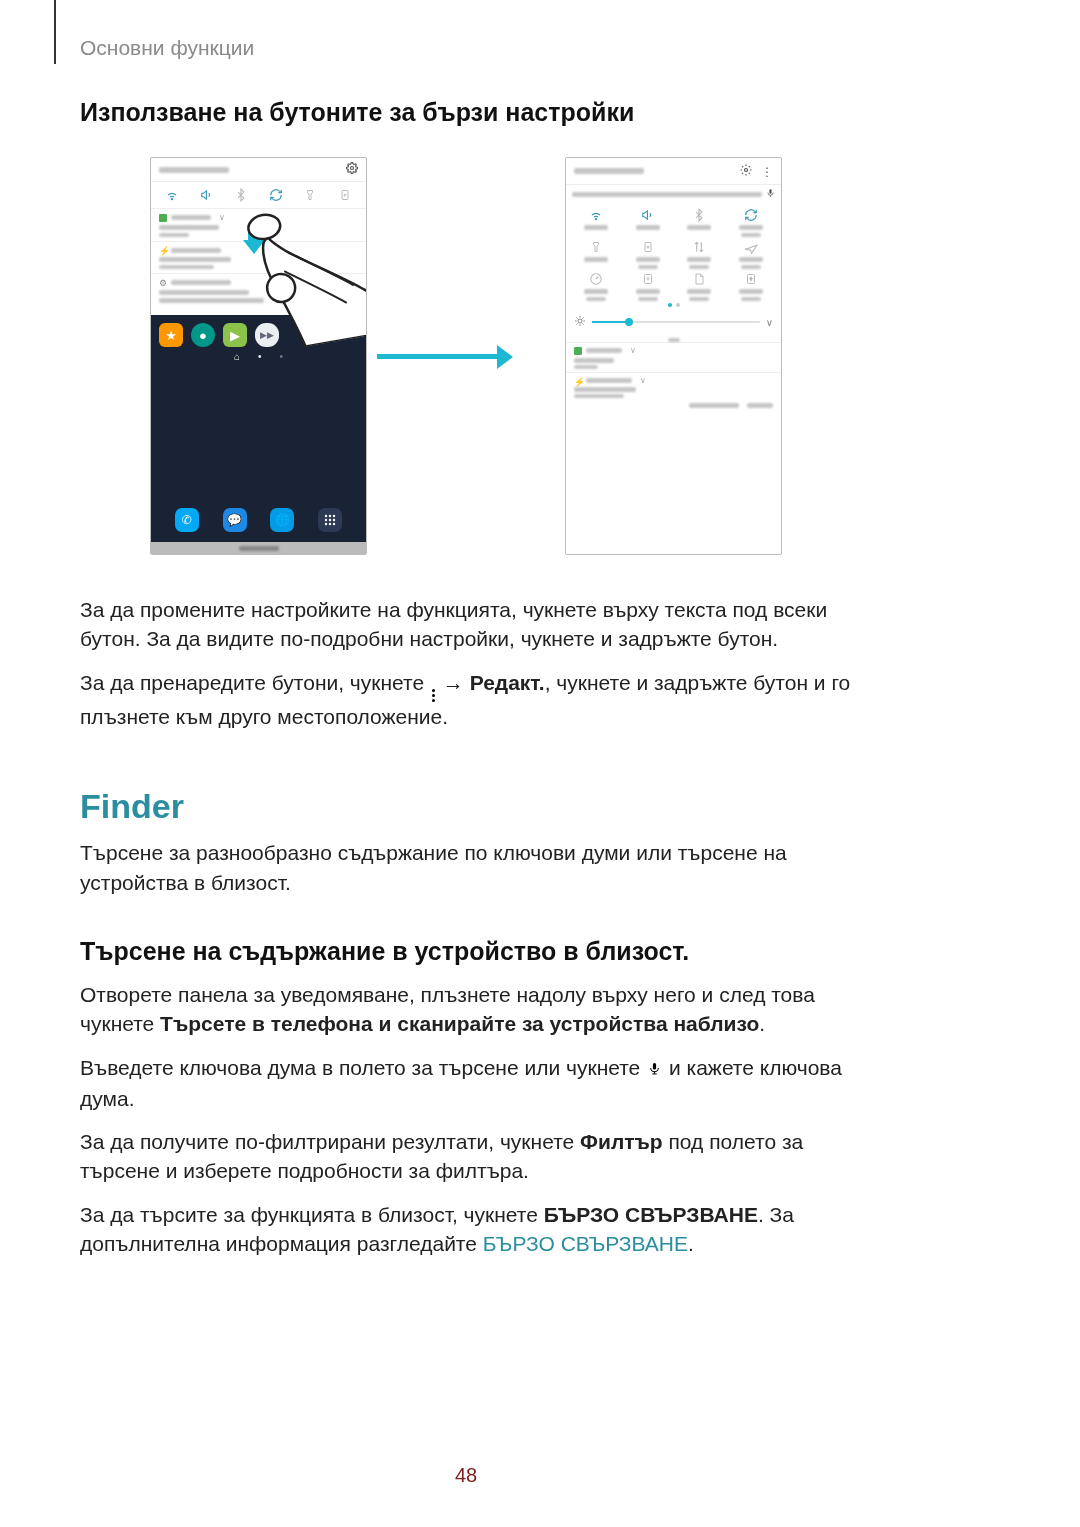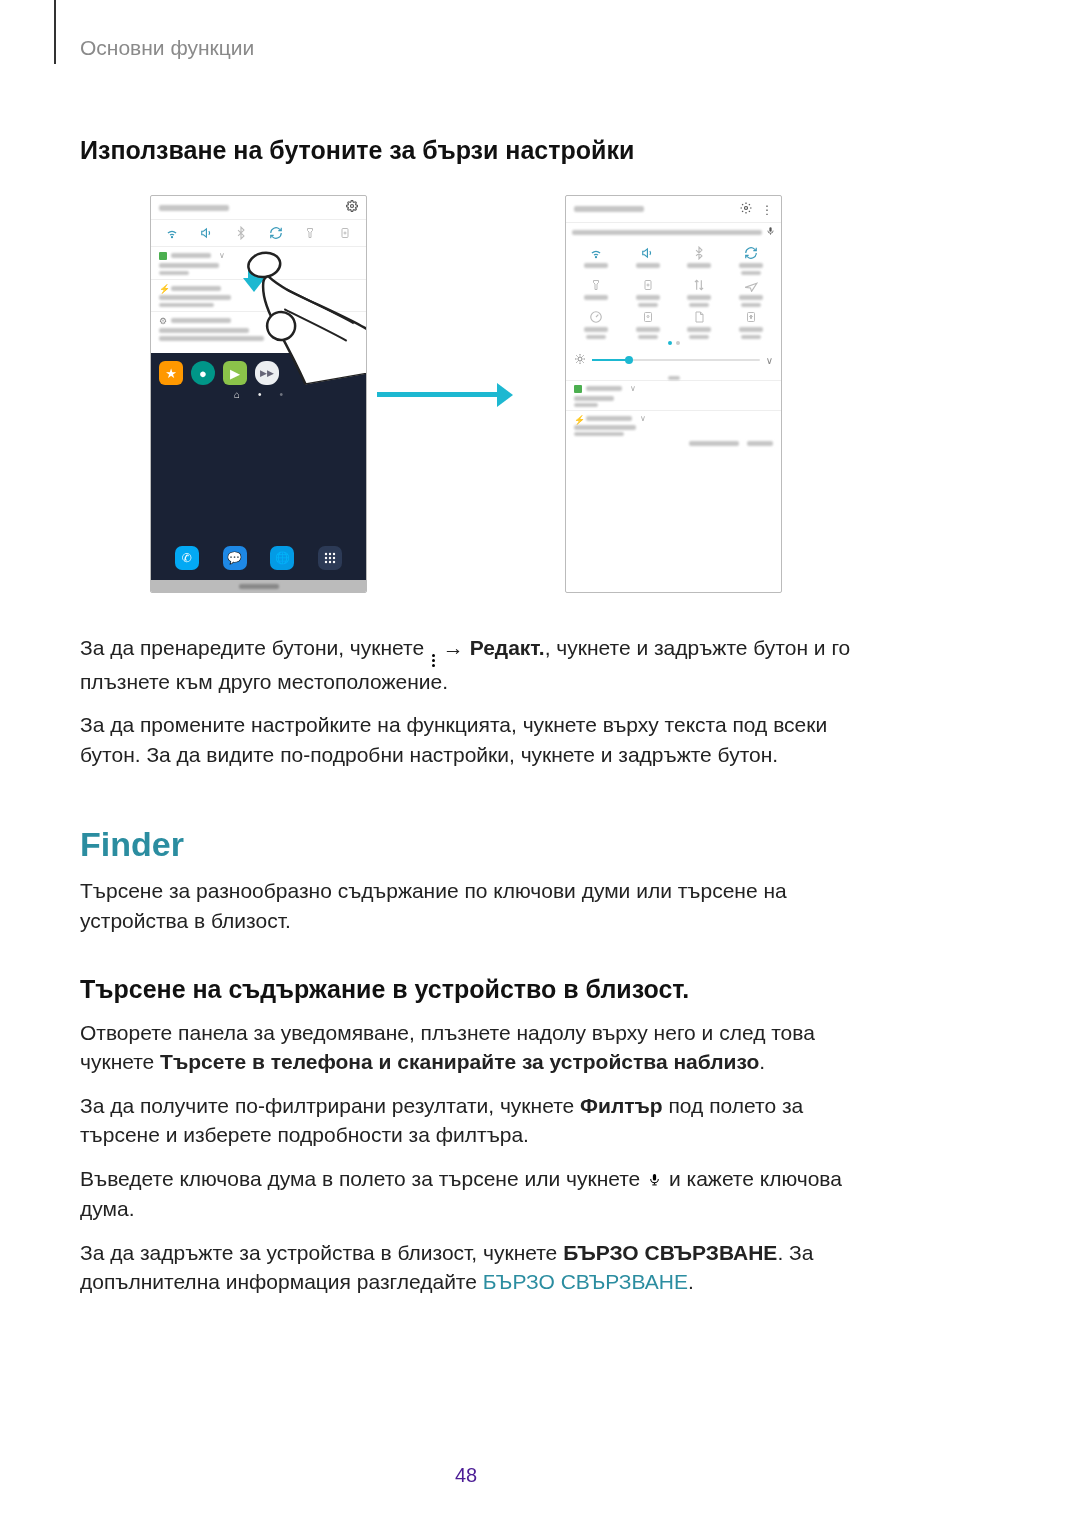--- a/index.html
+++ b/index.html
@@ -28,21 +28,21 @@
   }
   .header {
     padding-top: 36px;
     color: #8a8a8a;
     font-size: 21px;
   }
   h2.subhead {
     font-size: 25px;
     font-weight: bold;
     color: #111;
-    margin: 76px 0 12px;
+    margin: 38px 0 12px;
   }
   p.body-text {
     font-size: 21px;
     line-height: 1.4;
     margin: 14px 0;
     color: #222;
   }
   h1.section {
     color: #2b8da0;
     font-size: 34px;
@@ -51,21 +51,21 @@
   }
   .bold { font-weight: bold; }
   .link { color: #2b8da0; }
   .page-number {
     position: absolute;
     bottom: 40px;
     left: 0;
     width: 100%;
     text-align: center;
     font-size: 20px;
-    color: #4c1d95;
+    color: #7f1d1d;
   }
   .illustration-row {
     display: flex;
     justify-content: center;
     align-items: center;
     gap: 80px;
     margin: 30px 0 40px;
   }
   .phone {
     width: 215px;
@@ -580,49 +580,49 @@
         </div>
         <div class="bottom-row">
             <div class="blur-text" style="width:50px"></div>
             <div class="blur-text" style="width:26px"></div>
           </div>
       </div>
     </div>
 
   </div>
 
+  <p class="body-text">За да промените настройките на функцията, чукнете върху текста под всеки бутон. За да видите по-подробни настройки, чукнете и задръжте бутон.</p>
   <p class="body-text">
     <span>За да пренаредите бутони, чукнете </span><span class="inline-more-icon">
         <span></span>
         <span></span>
         <span></span>
       </span><span> → </span><span class="bold">Редакт.</span><span>, чукнете и задръжте бутон и го плъзнете към друго местоположение.</span>
   </p>
-  <p class="body-text">За да промените настройките на функцията, чукнете върху текста под всеки бутон. За да видите по-подробни настройки, чукнете и задръжте бутон.</p>
 
   <h1 class="section">Finder</h1>
   <p class="body-text" style="margin-top:12px">Търсене за разнообразно съдържание по ключови думи или търсене на устройства в близост.</p>
 
   <h2 class="subhead" style="margin-top:40px">Търсене на съдържание в устройство в близост.</h2>
 
   <p class="body-text">
     <span>Отворете панела за уведомяване, плъзнете надолу върху него и след това чукнете </span><span class="bold">Търсете в телефона и сканирайте за устройства наблизо</span><span>.</span>
-  </p>
-
-  <p class="body-text">
-    <span>За да получите по-филтрирани резултати, чукнете </span><span class="bold">Филтър</span><span> под полето за търсене и изберете подробности за филтъра.</span>
   </p>
 
   <p class="body-text">
     <span>Въведете ключова дума в полето за търсене или чукнете </span><span class="inline-mic"><svg width="13" height="17" viewBox="0 0 24 24" fill="#000">
           <path d="M12 14a3 3 0 0 0 3-3V5a3 3 0 0 0-6 0v6a3 3 0 0 0 3 3z"></path>
           <path d="M5 11a7 7 0 0 0 14 0" stroke="#000" stroke-width="2" fill="none"></path>
           <path d="M12 18v3" stroke="#000" stroke-width="2"></path>
           <path d="M8 22h8" stroke="#000" stroke-width="2"></path>
         </svg></span><span> и кажете ключова дума.</span>
   </p>
 
   <p class="body-text">
-    <span>За да задръжте за устройства в близост, чукнете </span><span class="bold">БЪРЗО СВЪРЗВАНЕ</span><span>. За допълнителна информация разгледайте </span><span class="link">БЪРЗО СВЪРЗВАНЕ</span><span>.</span>
+    <span>За да получите по-филтрирани резултати, чукнете </span><span class="bold">Филтър</span><span> под полето за търсене и изберете подробности за филтъра.</span>
+  </p>
+
+  <p class="body-text">
+    <span>За да търсите за функцията в близост, чукнете </span><span class="bold">БЪРЗО СВЪРЗВАНЕ</span><span>. За допълнителна информация разгледайте </span><span class="link">БЪРЗО СВЪРЗВАНЕ</span><span>.</span>
   </p>
 
   <div class="page-number">48</div>
 </div>
 
 </body></html>

